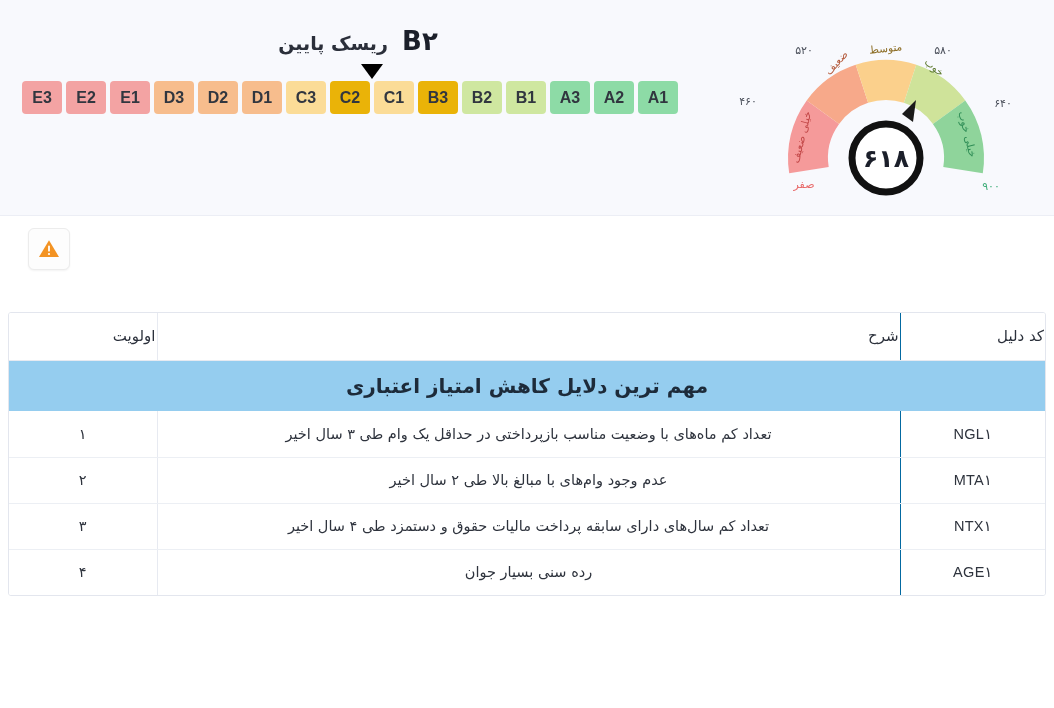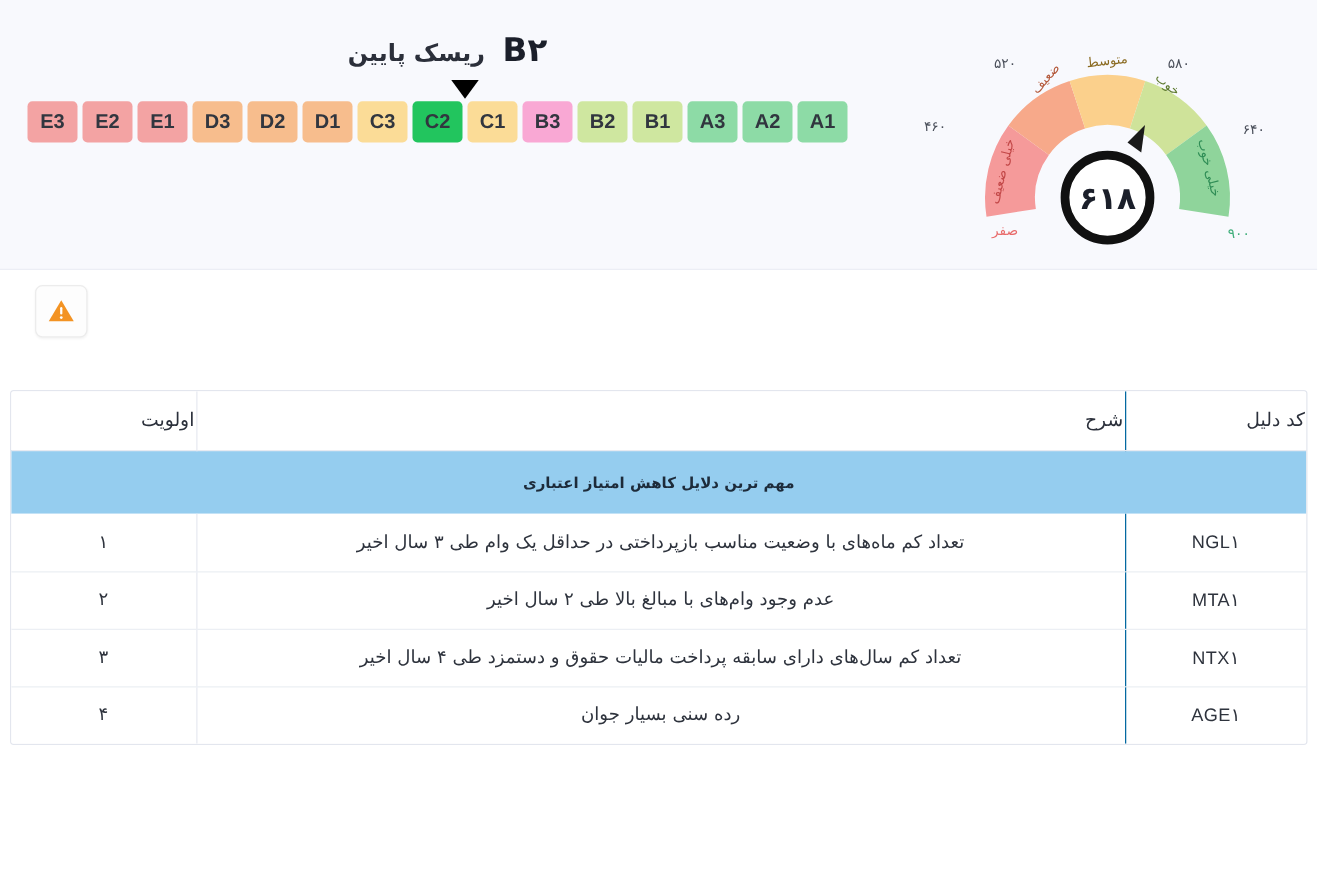--- a/index.html
+++ b/index.html
@@ -119,21 +119,21 @@
     background: #fff;
   }
   table {
     width: 100%;
     border-collapse: collapse;
     direction: rtl;
   }
   .tbl-title td {
     background: #95cdef;
     color: #1d2b3a;
-    font-size: 12px;
+    font-size: 20px;
     font-weight: 700;
     text-align: center;
     height: 51px;
   }
   thead.cols td {
     background: #ffffff;
     color: #2b303b;
     font-size: 15px;
     height: 47px;
     text-align: right;
@@ -204,23 +204,23 @@
       <div class="pointer"></div>
 
       <div class="scale">
         <div class="scale-cell" style="background:#f3a3a3">E3</div>
         <div class="scale-cell" style="background:#f3a3a3">E2</div>
         <div class="scale-cell" style="background:#f3a3a3">E1</div>
         <div class="scale-cell" style="background:#f7bd8d">D3</div>
         <div class="scale-cell" style="background:#f7bd8d">D2</div>
         <div class="scale-cell" style="background:#f7bd8d">D1</div>
         <div class="scale-cell" style="background:#fbdc97">C3</div>
-        <div class="scale-cell" style="background:#22c55e">C2</div>
+        <div class="scale-cell" style="background:#eab308">C2</div>
         <div class="scale-cell" style="background:#fbdc97">C1</div>
-        <div class="scale-cell" style="background:#f9a8d4">B3</div>
+        <div class="scale-cell" style="background:#eab308">B3</div>
         <div class="scale-cell" style="background:#cfe7a0">B2</div>
         <div class="scale-cell" style="background:#cfe7a0">B1</div>
         <div class="scale-cell" style="background:#8ddba6">A3</div>
         <div class="scale-cell" style="background:#8ddba6">A2</div>
         <div class="scale-cell" style="background:#8ddba6">A1</div>
       </div>
 
 
     </div>
   </div>

